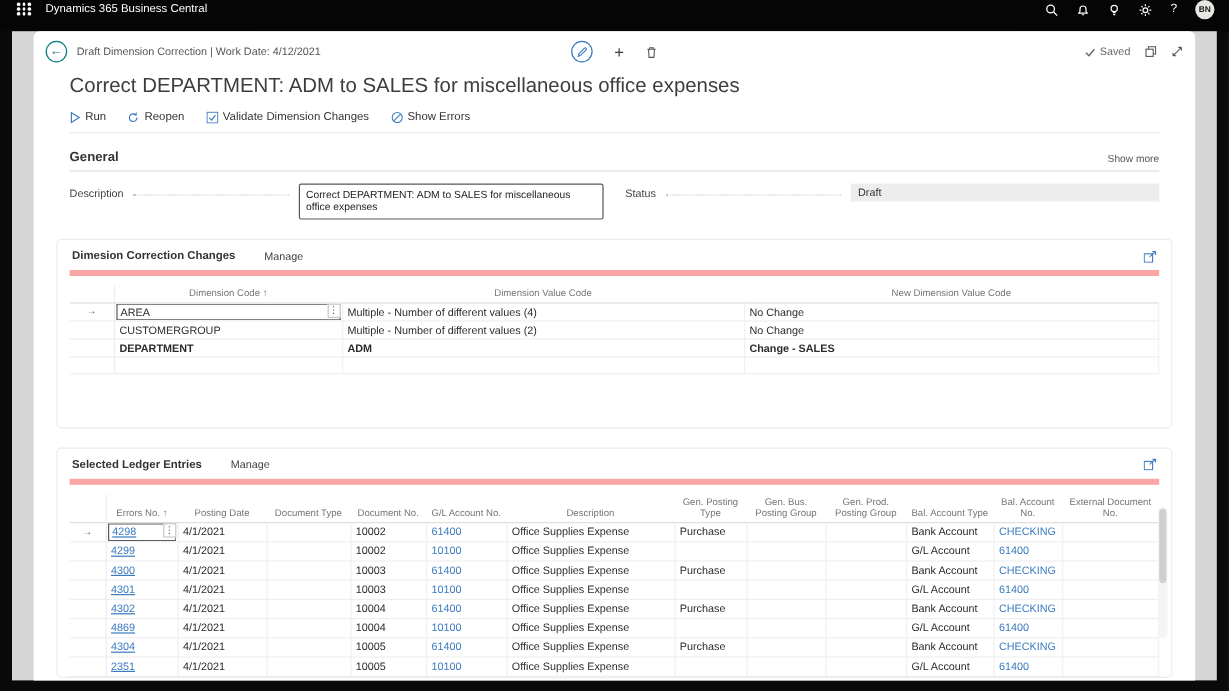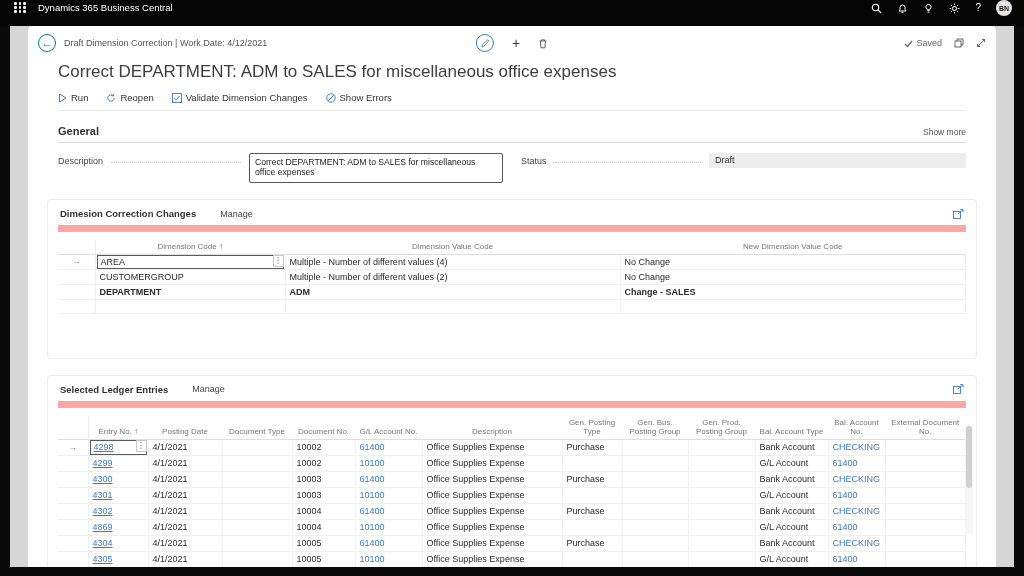--- a/index.html
+++ b/index.html
@@ -49,21 +49,21 @@
   .input{width:254px;height:30px;border:1.5px solid #575757;border-radius:2px;
     font-size:8.6px;color:#222;padding:3px 5px;background:#fff;overflow:hidden}
   .ro{width:257px;height:15px;background:#ededed;font-size:9px;color:#333;line-height:15px;padding:0 6px}
   .fieldzone{width:257px;display:flex}
   .toggle{width:26px;height:13px;border:1px solid #4a4a4a;border-radius:7px;position:relative;
     display:inline-block;background:#fff;cursor:pointer}
   .knob{position:absolute;left:2px;top:2px;width:7px;height:7px;border-radius:50%;background:#4a4a4a}
   
   .part{margin:16px -11px 0;border:1px solid #ececec;border-radius:4px;padding:6px 10px 0;position:relative;background:#fff}
   .part.dimpart{padding-bottom:44px}
-  .part-head{display:flex;align-items:center;gap:24px;padding:2px 2px 6px;border-bottom:7px solid #fca5a5}
+  .part-head{display:flex;align-items:center;gap:24px;padding:2px 2px 6px;border-bottom:5px solid #fca5a5}
   .part-title{font-size:9.5px;font-weight:bold;color:#333;cursor:pointer}
   .manage{font-size:9px;color:#444;cursor:pointer}
   .phspace{flex:1}
   table.grid{width:100%;border-collapse:collapse;table-layout:fixed;margin-top:8px}
   .grid th{font-size:8px;color:#767676;font-weight:normal;text-align:center;padding:2px 4px;
     vertical-align:bottom;border-bottom:1px solid #dedede;line-height:1.2}
   .grid td{font-size:9px;color:#2b2b2b;padding:0 4px;height:14px;line-height:14px;
     border-bottom:1px solid #efefef;border-right:1px solid #f1f1f1;white-space:nowrap;overflow:hidden}
   .led td{height:15px;line-height:15px}
   .grid td.gutter,.grid th.gutter{color:#555;text-align:center;font-size:8px;border-right:1px solid #ededed}
@@ -319,21 +319,21 @@
               <col style="width:60px">
             <col style="width:66px">
               <col style="width:67px">
               <col style="width:73px">
               <col style="width:57px">
               <col>
           </colgroup>
           <thead>
               <tr>
                 <th class="gutter"></th>
-                <th>Entry No. ↑</th>
+                <th>Errors No. ↑</th>
                 <th>Posting Date</th>
                 <th>Document Type</th>
                 <th>Document No.</th>
                 <th>G/L Account No.</th>
                 <th>Description</th>
                 <th>Gen. Posting Type</th>
                 <th>Gen. Bus. Posting Group</th>
                 <th>Gen. Prod. Posting Group</th>
                 <th>Bal. Account Type</th>
                 <th>Bal. Account No.</th>
@@ -446,21 +446,21 @@
                 <td><span>Office Supplies Expense</span></td>
                 <td><span>Purchase</span></td>
                 <td><span></span></td>
                 <td><span></span></td>
                 <td><span>Bank Account</span></td>
                 <td><span class="lk">CHECKING</span></td>
                 <td><span></span></td>
               </tr>
               <tr>
                 <td class="gutter"></td>
-                <td><span class="lk u">4305</span></td>
+                <td><span class="lk u">2351</span></td>
                 <td><span>4/1/2021</span></td>
                 <td><span></span></td>
                 <td><span>10005</span></td>
                 <td><span class="lk">10100</span></td>
                 <td><span>Office Supplies Expense</span></td>
                 <td><span></span></td>
                 <td><span></span></td>
                 <td><span></span></td>
                 <td><span>G/L Account</span></td>
                 <td><span class="lk">61400</span></td>

